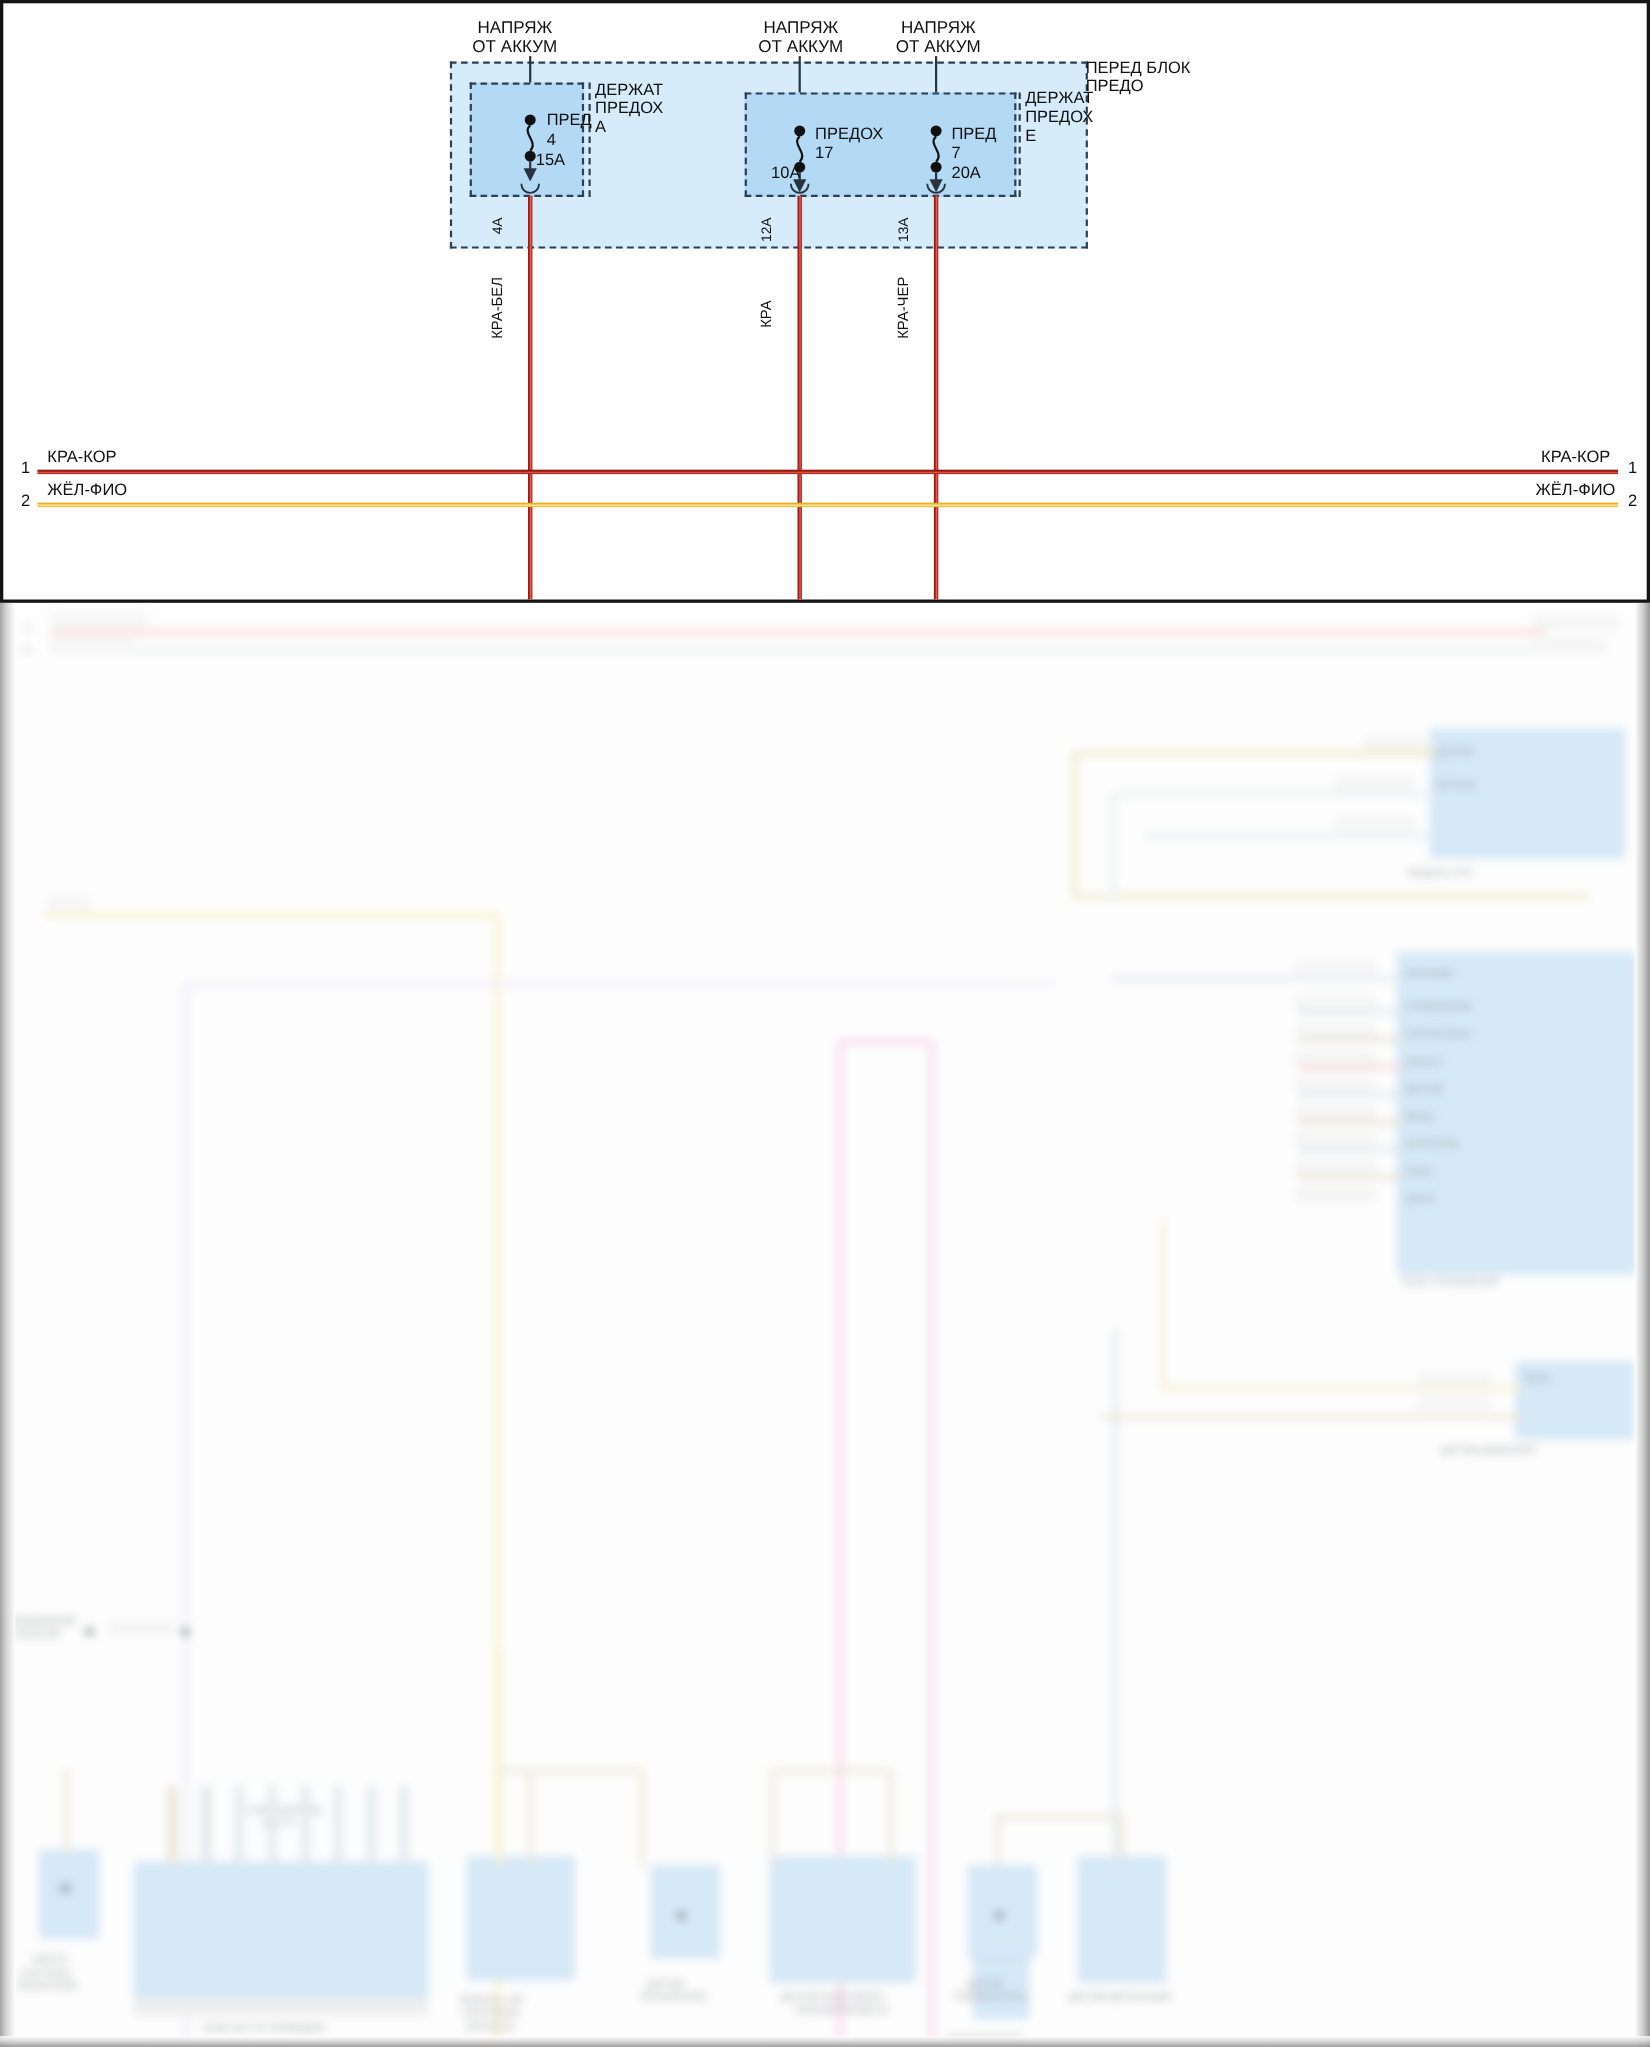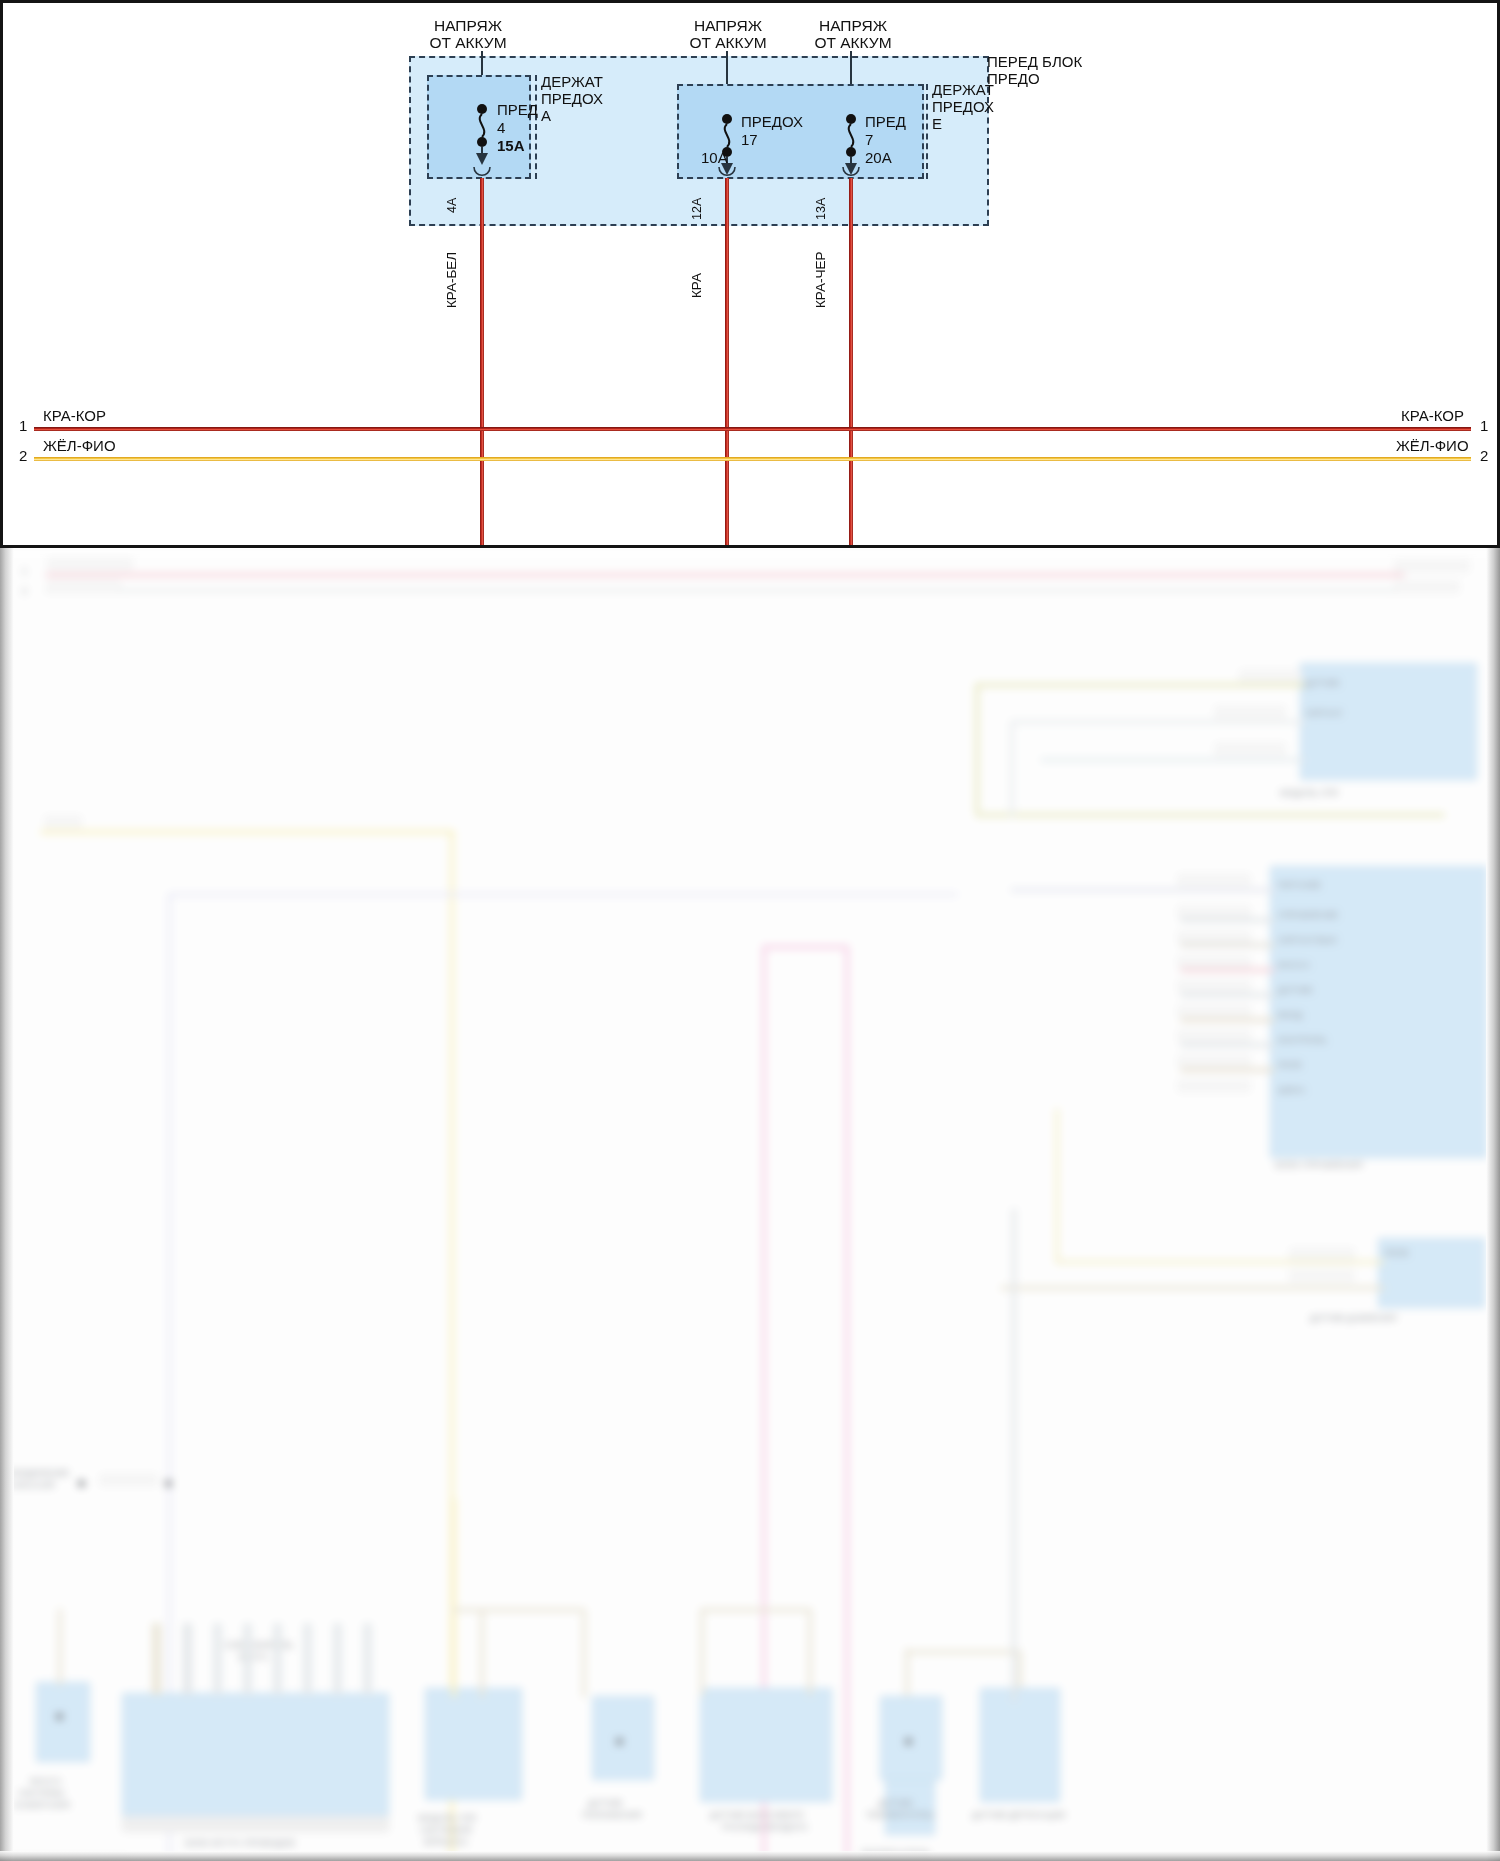--- a/index.html
+++ b/index.html
@@ -304,21 +304,21 @@
 
     <svg style="position:absolute;left:468px;top:100px;" width="22" height="62" viewBox="0 0 22 62">
       <circle cx="11" cy="6" r="5" fill="#111"></circle>
       <path d="M11 11 C 3 18, 19 26, 11 34" stroke="#111" stroke-width="2" fill="none"></path>
       <circle cx="11" cy="39" r="5" fill="#111"></circle>
       <line x1="11" y1="44" x2="11" y2="56" stroke="#27343f" stroke-width="2"></line>
       <polygon points="11,62 5,50 17,50" fill="#27343f"></polygon>
     </svg>
     <div class="fuse-text" style="left:494px;top:98px;">ПРЕД</div>
     <div class="fuse-text" style="left:494px;top:116px;">4</div>
-    <div class="fuse-text" style="left:494px;top:134px;font-weight:bold;">15A</div>
+    <div class="fuse-text" style="left:484px;top:134px;">15A</div>
 
     <svg style="position:absolute;left:468px;top:163px;" width="22" height="14" viewBox="0 0 22 14">
       <path d="M3 1 C 3 12, 19 12, 19 1" stroke="#27343f" stroke-width="1.6" fill="none"></path>
     </svg>
     <div class="vlabel-sm" style="left:456px;top:196px;">4A</div>
     <div class="redwire" style="left:477px;top:175px;height:374px;"></div>
     <div class="vlabel" style="left:456px;top:290px;">КРА-БЕЛ</div>
 
     <div class="fuseholder" style="left:674px;top:81px;width:247px;height:95px;"></div>
     <div class="holder-bracket" style="left:923px;top:81px;height:95px;border-left:2px dashed #2d3f52;"></div>

